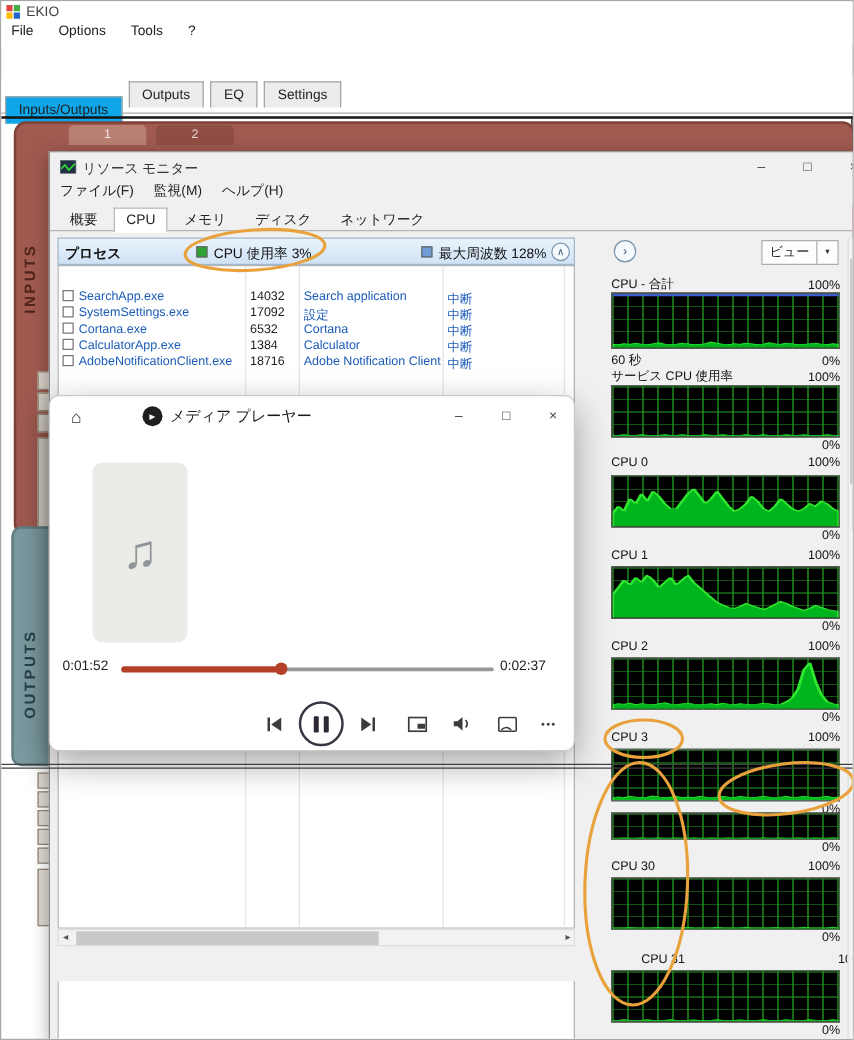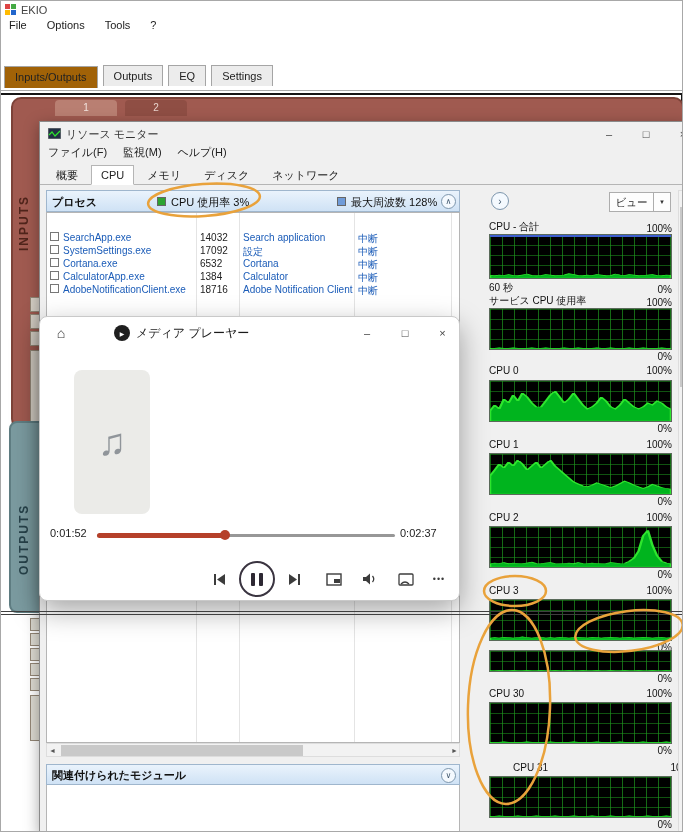--- a/index.html
+++ b/index.html
@@ -2,21 +2,21 @@
 <html><head>
 <meta charset="utf-8">
 <style>
   *{box-sizing:border-box;margin:0;padding:0}
   body{margin:0;background:#9a9a9a;font-family:"Liberation Sans","DejaVu Sans",sans-serif}
   #screen{position:relative;width:683px;height:832px;background:#fff;overflow:hidden;border:1px solid #a8a8a8;font-size:11px;color:#222}
   .abs{position:absolute}
   .vtext{writing-mode:vertical-rl;transform:rotate(180deg);font-weight:bold;letter-spacing:2px;font-size:12px}
   .menurow{display:flex;align-items:flex-start;gap:20px;padding-left:8px}
   .tab{display:inline-block;padding:4px 10px;border:1px solid #a5a5a5;border-bottom:none;background:#ececec;margin-right:2px;font-size:11px}
-  .tab.sel{background:#a16207;position:relative;top:1px;padding-bottom:5px}
+  .tab.sel{background:#0ea5e9;position:relative;top:12px;padding-bottom:5px}
   .rtab{display:inline-block;padding:3px 9px;border:1px solid transparent;font-size:11px}
   .rtab.sel{background:#fff;border-color:#b5b5b5;border-bottom-color:#fff}
   .header-bar{background:linear-gradient(#eaf3fc,#cfe2f5);border:1px solid #9fb6cd;font-size:11px;color:#111}
   .chev{width:15px;height:15px;border-radius:50%;border:1px solid #7d96ad;background:#f4f9fe;color:#41586e;font-size:8px;display:flex;align-items:center;justify-content:center}
   .legend-sq{display:inline-block;width:9px;height:9px;border:1px solid #666}
   .trow{position:absolute;left:0;width:100%;height:13px;font-size:10px}
   .trow span{position:absolute;top:1px;white-space:nowrap}
   .cb{position:absolute;left:3px;top:2px;width:9px;height:9px;border:1px solid #777;background:#fff}
   .c-img{left:16px}.c-pid{left:153px}.c-desc{left:196px}.c-status{left:311px}
   .blue{color:#1b5cb8}
@@ -170,24 +170,20 @@
         <span class="c-status blue">中断</span>
       </div>
     </div>
 
     <div class="abs sb" style="left:6px;top:621px;width:414px;height:14px">
       <span class="sb-arrow" style="left:2px;top:3px">◄</span>
       <div class="sb-thumb" style="left:14px;top:1px;width:242px;height:11px"></div>
       <span class="sb-arrow" style="left:404px;top:3px">►</span>
     </div>
 
-    <div class="abs header-bar" style="left:6px;top:642px;width:414px;height:21px">
-      <span class="abs" style="left:5px;top:3px;font-weight:bold">関連付けられたモジュール</span>
-      <span class="abs chev" style="left:394px;top:3px">∨</span>
-    </div>
     <div class="abs" style="left:6px;top:663px;width:414px;height:49px;background:#fff;border:1px solid #b5b5b5;border-top:none"></div>
 
     <div class="abs chev" style="left:451px;top:70px;width:18px;height:18px;font-size:10px">›</div>
     <div class="abs" style="left:569px;top:70px;width:62px;height:20px;background:#fdfdfd;border:1px solid #adadad;display:flex">
       <span style="width:43px;text-align:center;line-height:18px;font-size:10.5px">ビュー</span>
       <span style="width:17px;border-left:1px solid #adadad;text-align:center;line-height:18px;font-size:6px;color:#333">▼</span>
     </div>
 
     <div class="glabel" style="left:449px;top:98px;width:183px">
       <span>CPU - 合計</span>

